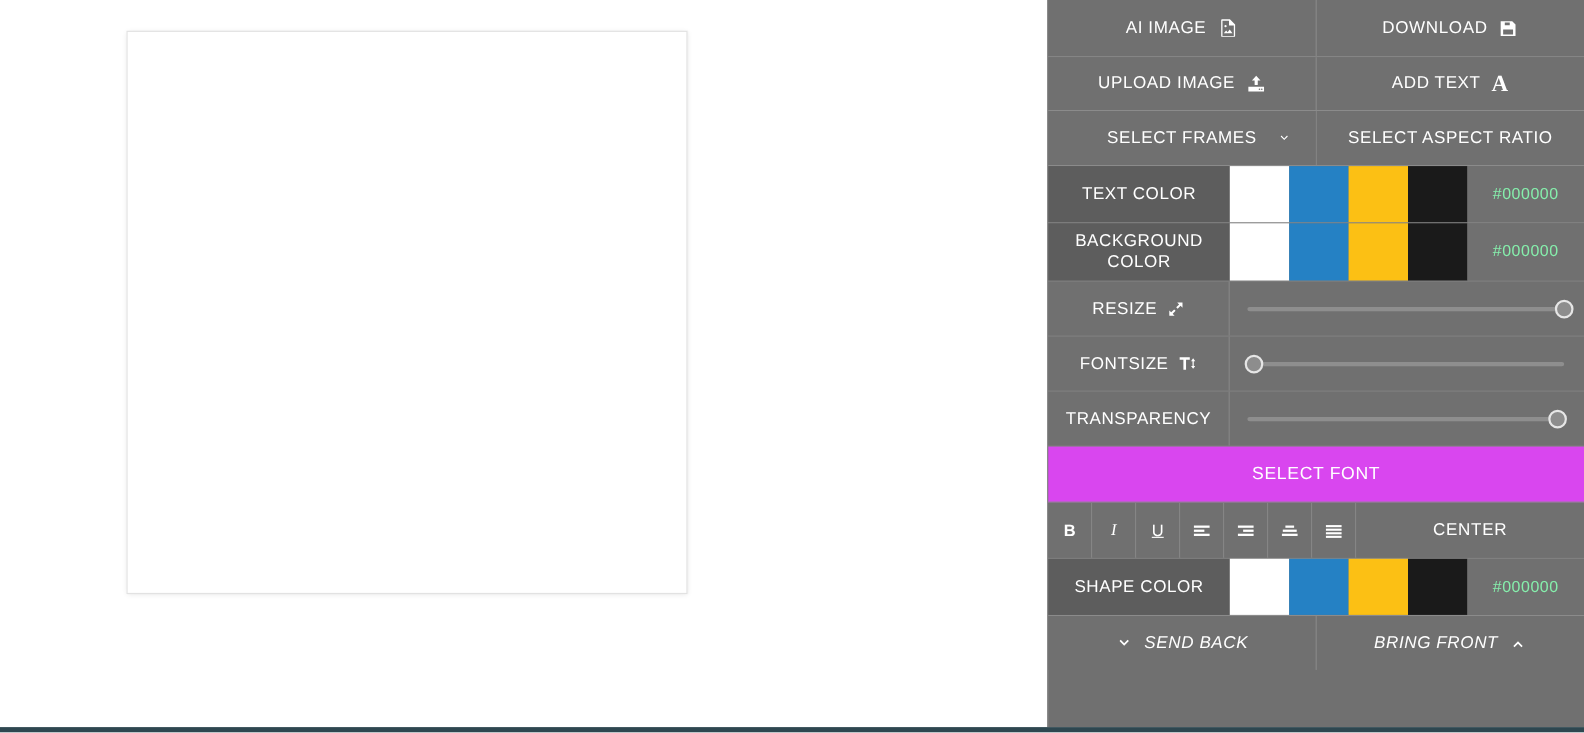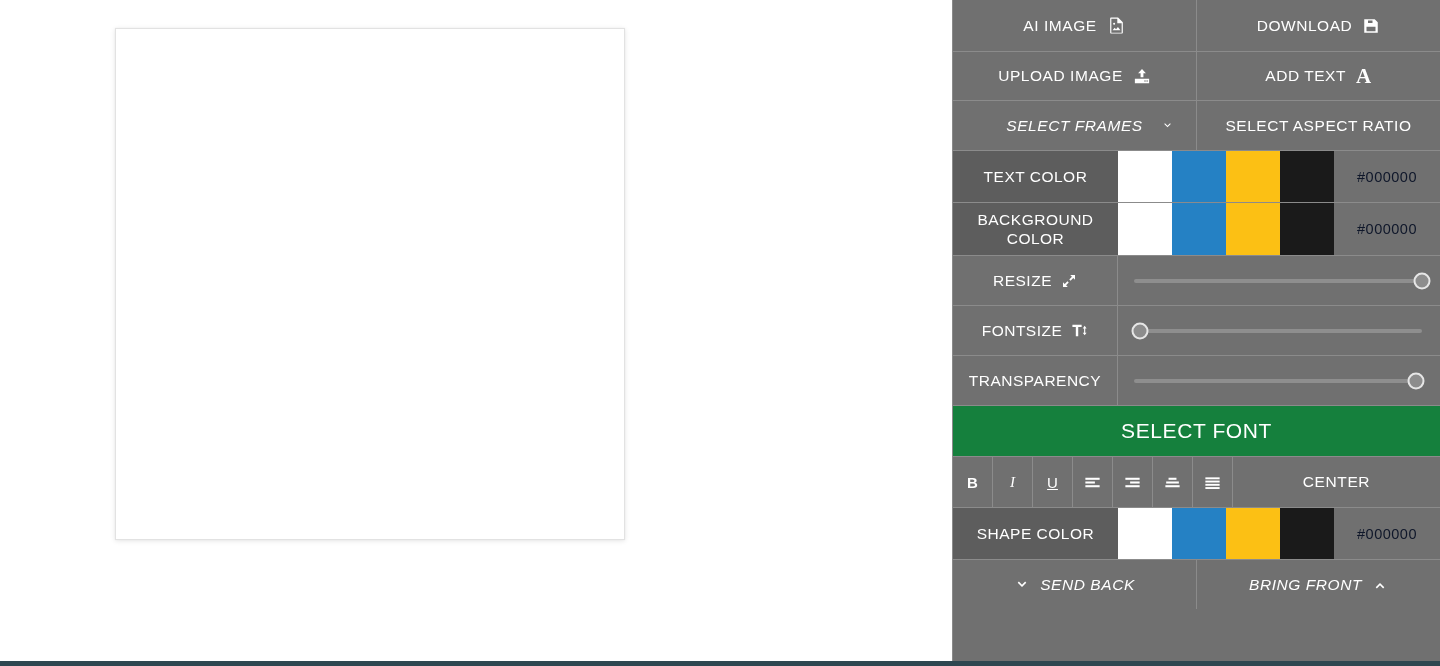--- a/index.html
+++ b/index.html
@@ -75,21 +75,21 @@
     text-align: center;
     background: #5d5d5d;
     font-size: 15.5px; letter-spacing: 0.5px; line-height: 1.25;
     padding: 0 8px;
   }
   .swatches { display: flex; flex: none; }
   .sw { width: 54px; }
   .hexbox {
     flex: 1 1 auto;
     display: flex; align-items: center; justify-content: center;
-    font-size: 14.5px; color: #0f172a; letter-spacing: 0.5px;
+    font-size: 14.5px; color: #86efac; letter-spacing: 0.5px;
     background: #707070;
   }
   .cr-h52 { height: 52px; }
   .cr-h53 { height: 53px; }
 
   
   .sliderrow { display: flex; height: 50px; border-bottom: 1px solid #8b8b8b; }
   .slabel {
     width: 165px; flex: none;
     display: flex; align-items: center; justify-content: center; gap: 9px;
@@ -126,22 +126,22 @@
   .fmtbtn.i { font-style: italic; font-family: "Liberation Serif", serif; }
   .fmtbtn.u { text-decoration: underline; }
   .align-cell {
     flex: 1 1 auto;
     display: flex; align-items: center; justify-content: center;
     font-size: 15.5px; letter-spacing: 0.6px; background: #707070;
   }
 
   .wide {
     display: flex; align-items: center; justify-content: center;
-    font-size: 21px; letter-spacing: 0.6px;
-    background: #15803d; border-bottom: 1px solid #8b8b8b;
+    font-size: 16px; letter-spacing: 0.6px;
+    background: #d946ef; border-bottom: 1px solid #8b8b8b;
   }
 </style>
 </head>
 <body>
 
 <div id="app">
 
   <div class="stage">
     <div class="canvas-sheet"></div>
   </div>
@@ -178,21 +178,21 @@
           </svg>
         </span>
       </div>
       <div class="cell">
         <span>ADD TEXT</span>
         <span class="ico" style="font-family:'Liberation Serif',serif;font-weight:bold;font-size:21px;line-height:1;">A</span>
       </div>
     </div>
 
     <div class="row h-50">
-      <div class="cell" style="position:relative;font-style:italic;">
+      <div class="cell" style="position:relative;">
         <span>SELECT FRAMES</span>
         <span class="ico" style="position:absolute;right:22px;">
           <svg width="13" height="13" viewBox="0 0 24 24">
             <path d="M6 9.2 12 15.3l6-6.1-1.3-1.3L12 12.6 7.3 7.9 6 9.2z"></path>
           </svg>
         </span>
       </div>
       <div class="cell">
         <span>SELECT ASPECT RATIO</span>
       </div>

